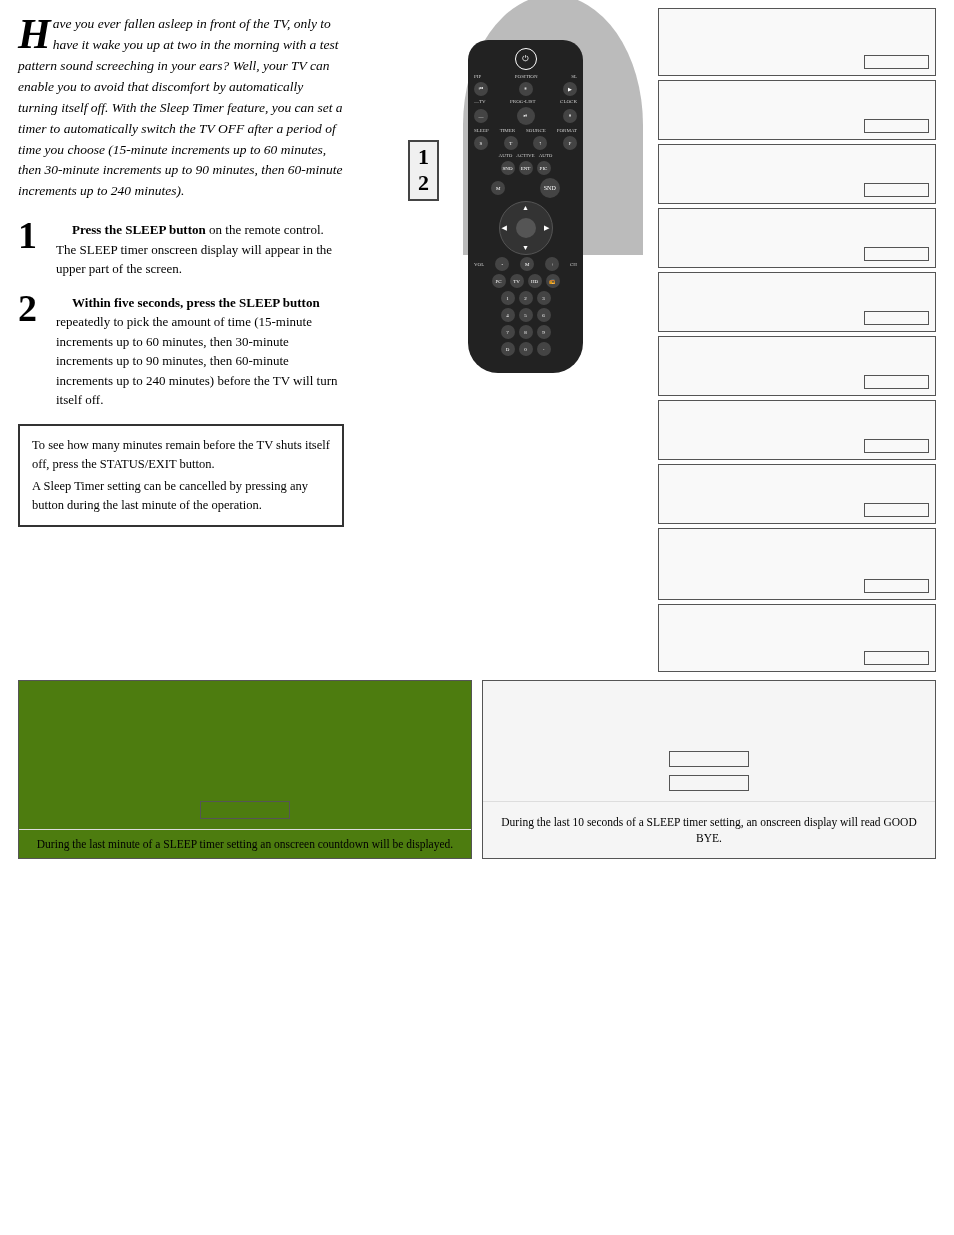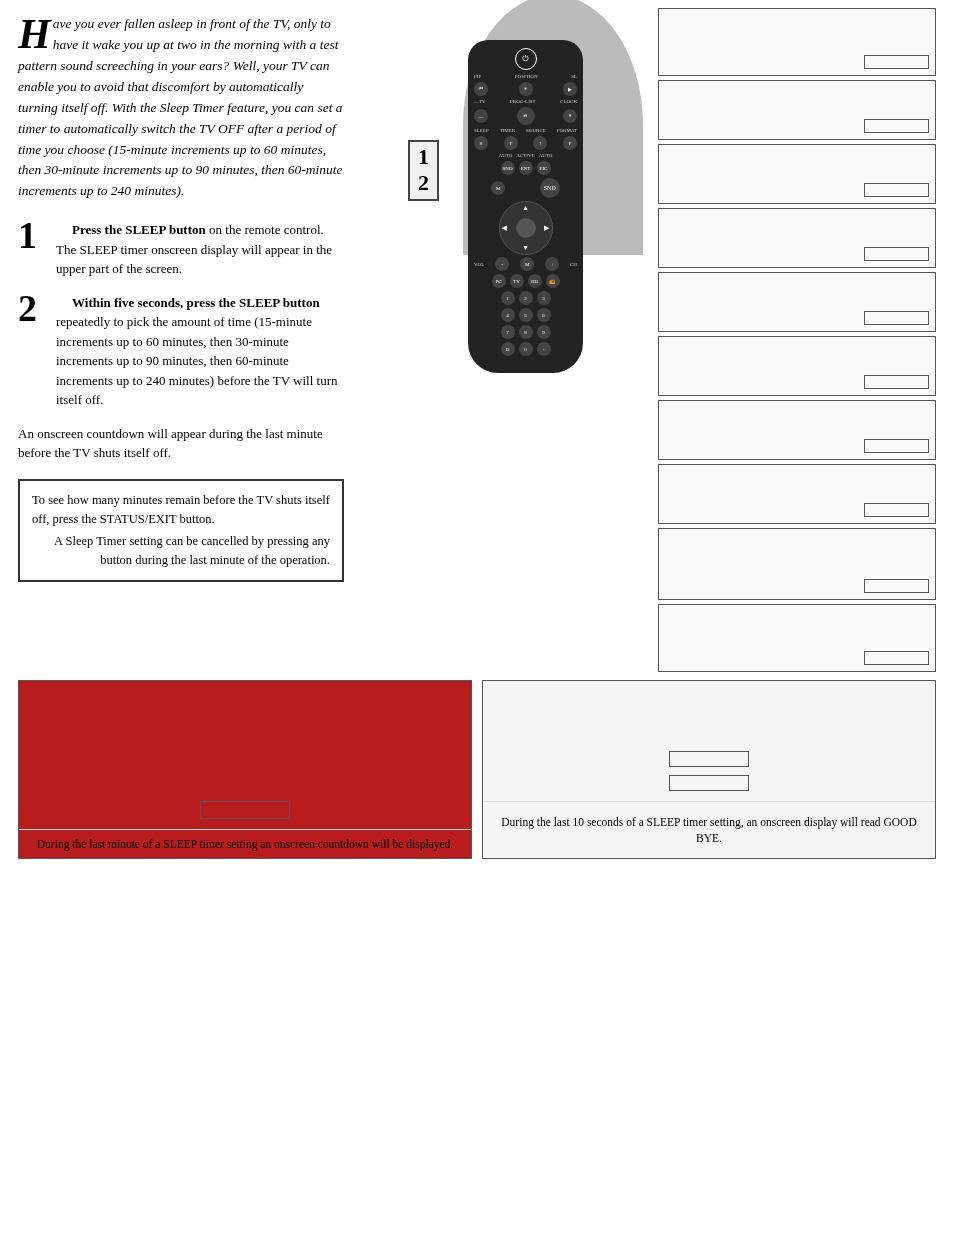--- a/index.html
+++ b/index.html
@@ -104,21 +104,21 @@
       font-weight: bold;
       font-variant: small-caps;
       font-style: italic;
       margin-bottom: 8px;
     }
     .helpful-hint-text {
       font-size: 12.5px;
       line-height: 1.5;
     }
     .helpful-hint-text p { margin-bottom: 4px; }
-    .helpful-hint-text p:last-child { margin-bottom: 0; text-align: right; }
+    .helpful-hint-text p:last-child { margin-bottom: 0; }
 
     .page-number {
       text-align: center;
       font-size: 13px;
       padding: 10px 0 6px 0;
     }
 
     .tv-box {
       border: 1.5px solid #555;
       background: #f9f9f9;
@@ -227,21 +227,20 @@
         <div class="step">
           <div class="step-num">2</div>
           <div class="step-text">
             <strong>Within five seconds, press the SLEEP button</strong>
             <span> repeatedly to pick the amount of time (15-minute increments up to 60 minutes, then 30-minute increments up to 90 minutes, then 60-minute increments up to 240 minutes) before the TV will turn itself off.</span>
           </div>
         </div>
 
       </div>
 
-      <p class="countdown-note">An onscreen countdown will appear during the last minute before the TV shuts itself off.</p>
 
       <div class="helpful-hint-box">
         <div class="helpful-hint-text">
           <p>To see how many minutes remain before the TV shuts itself off, press the STATUS/EXIT button.</p>
           <p>A Sleep Timer setting can be cancelled by pressing any button during the last minute of the operation.</p>
         </div>
       </div>
 
     </div>
 
@@ -413,21 +412,21 @@
       <div class="tv-box" style="min-height:68px;">
         <div class="tv-box-inner-rect"></div>
       </div>
 
     </div>
 
   </div>
 
   <div style="display:flex; margin: 8px 8px 0 8px; gap:10px;">
 
-    <div style="flex:1; border:1.5px solid #555; background:#b91c1c; display:flex; flex-direction:column;">
+    <div style="flex:1; border:1.5px solid #555; background:#4d7c0f; display:flex; flex-direction:column;">
       <div style="flex:1; min-height:120px; display:flex; align-items:flex-end; justify-content:center; padding-bottom:10px;">
         <div style="width:90px;height:18px;border:1.5px solid #555;"></div>
       </div>
       <div style="border-top:1px solid #ddd;padding:6px 10px;text-align:center;font-size:11.5px;line-height:1.4;font-family:Georgia,serif;">During the last minute of a SLEEP timer setting an onscreen countdown will be displayed.</div>
     </div>
 
     <div style="flex:1; border:1.5px solid #555; background:#f5f5f5; display:flex; flex-direction:column;">
       <div style="flex:1; min-height:120px; display:flex; flex-direction:column; align-items:center; justify-content:flex-end; padding-bottom:10px; gap:8px;">
         <div style="width:80px;height:16px;border:1.5px solid #555;"></div>
         <div style="width:80px;height:16px;border:1.5px solid #555;"></div>

